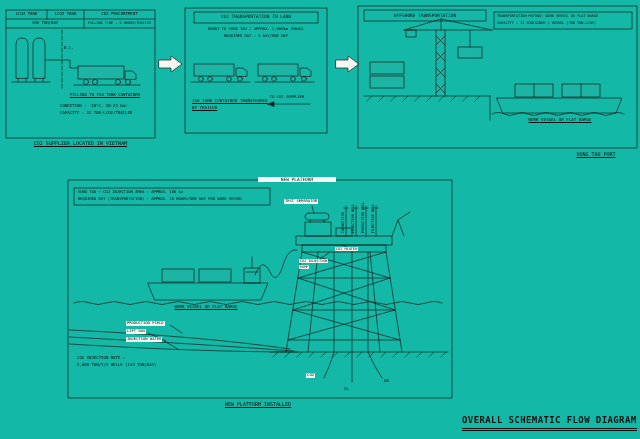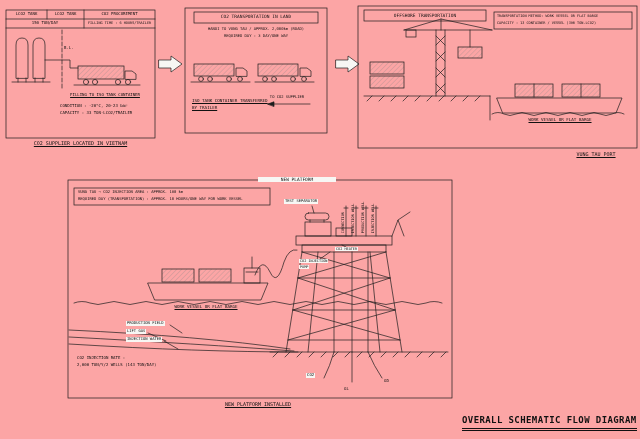--- a/index.html
+++ b/index.html
@@ -1,19 +1,19 @@
 <!DOCTYPE html>
 <html><head>
 <meta charset="utf-8">
 <style>
   * { margin:0; padding:0; box-sizing:border-box; }
   html,body { background:#e9e9e7; }
   .canvas {
     position:relative; width:640px; height:439px;
-    background:#fca5a5; overflow:hidden;
+    background:#14b8a6; overflow:hidden;
     font-family:"DejaVu Sans Mono", monospace; color:#111;
   }
   svg.art { position:absolute; left:0; top:0; width:640px; height:439px; }
   .t { position:absolute; white-space:nowrap; line-height:1.2; color:#111; }
   .c { text-align:center; }
   .u { text-decoration:underline; }
   .bg { background:#f7f7f4; padding:0 1px; }
   .f35 { font-size:3.5px; }
   .f38 { font-size:3.8px; }
   .f4  { font-size:4px; }

